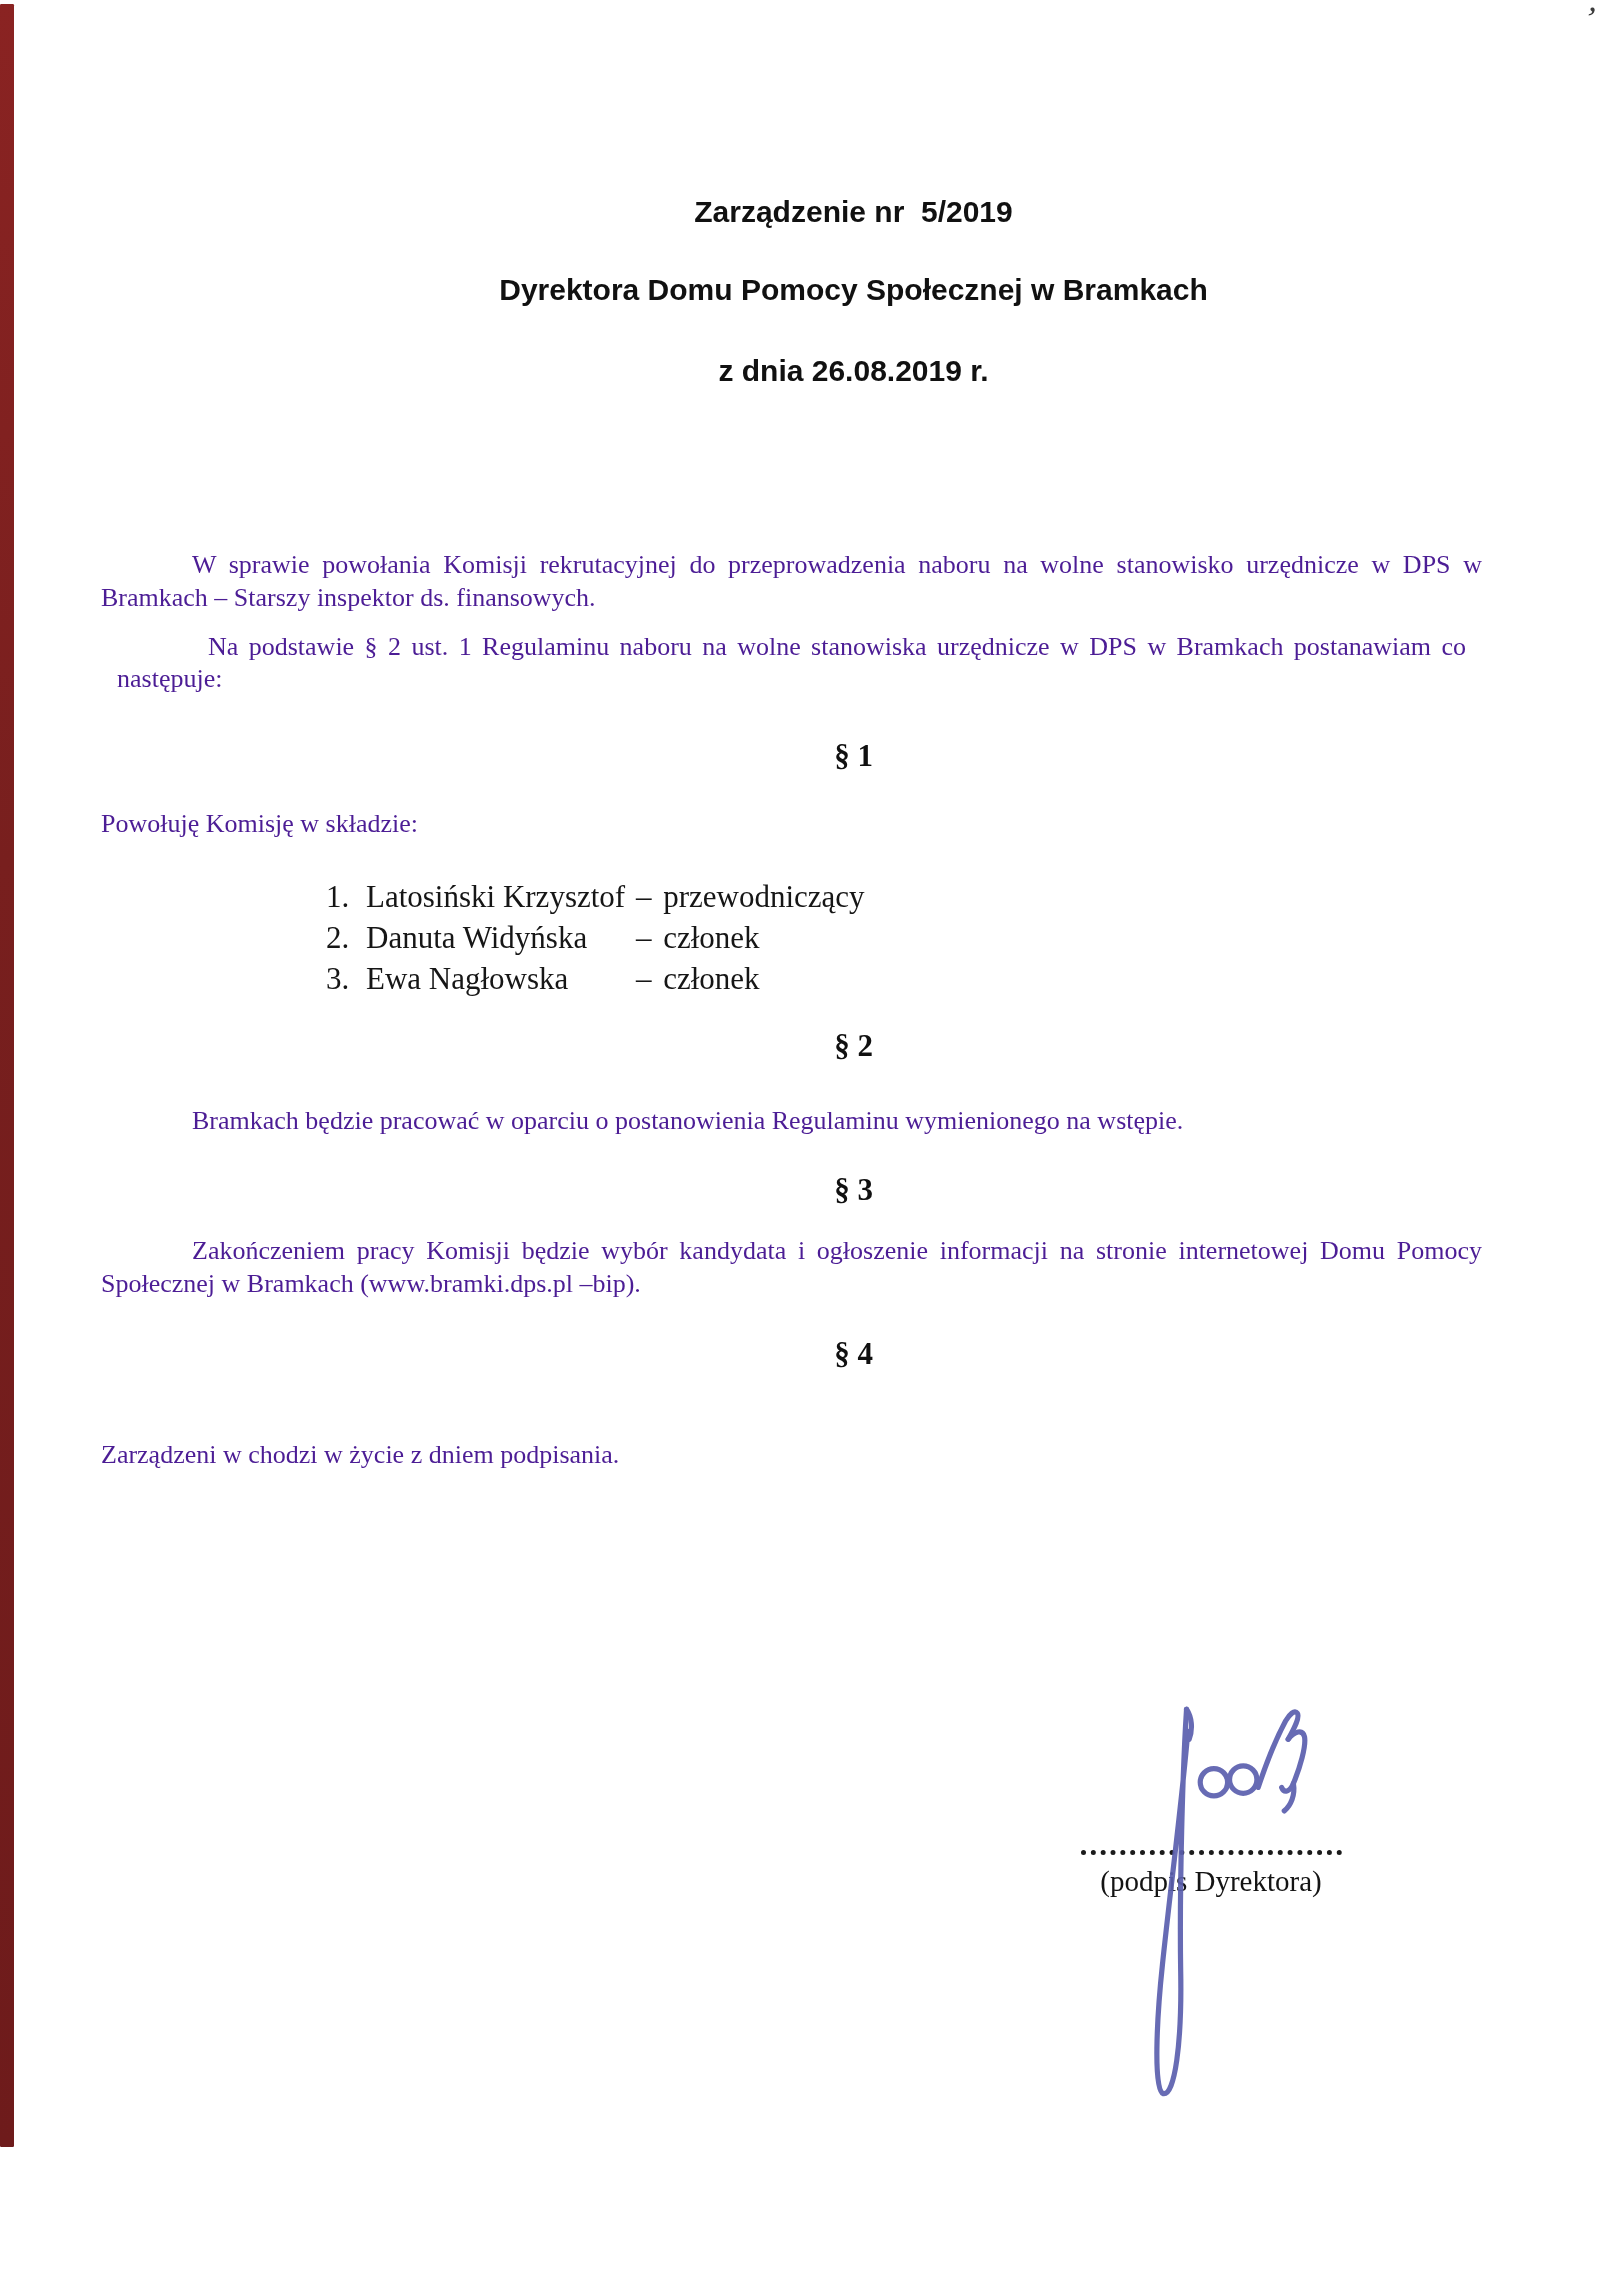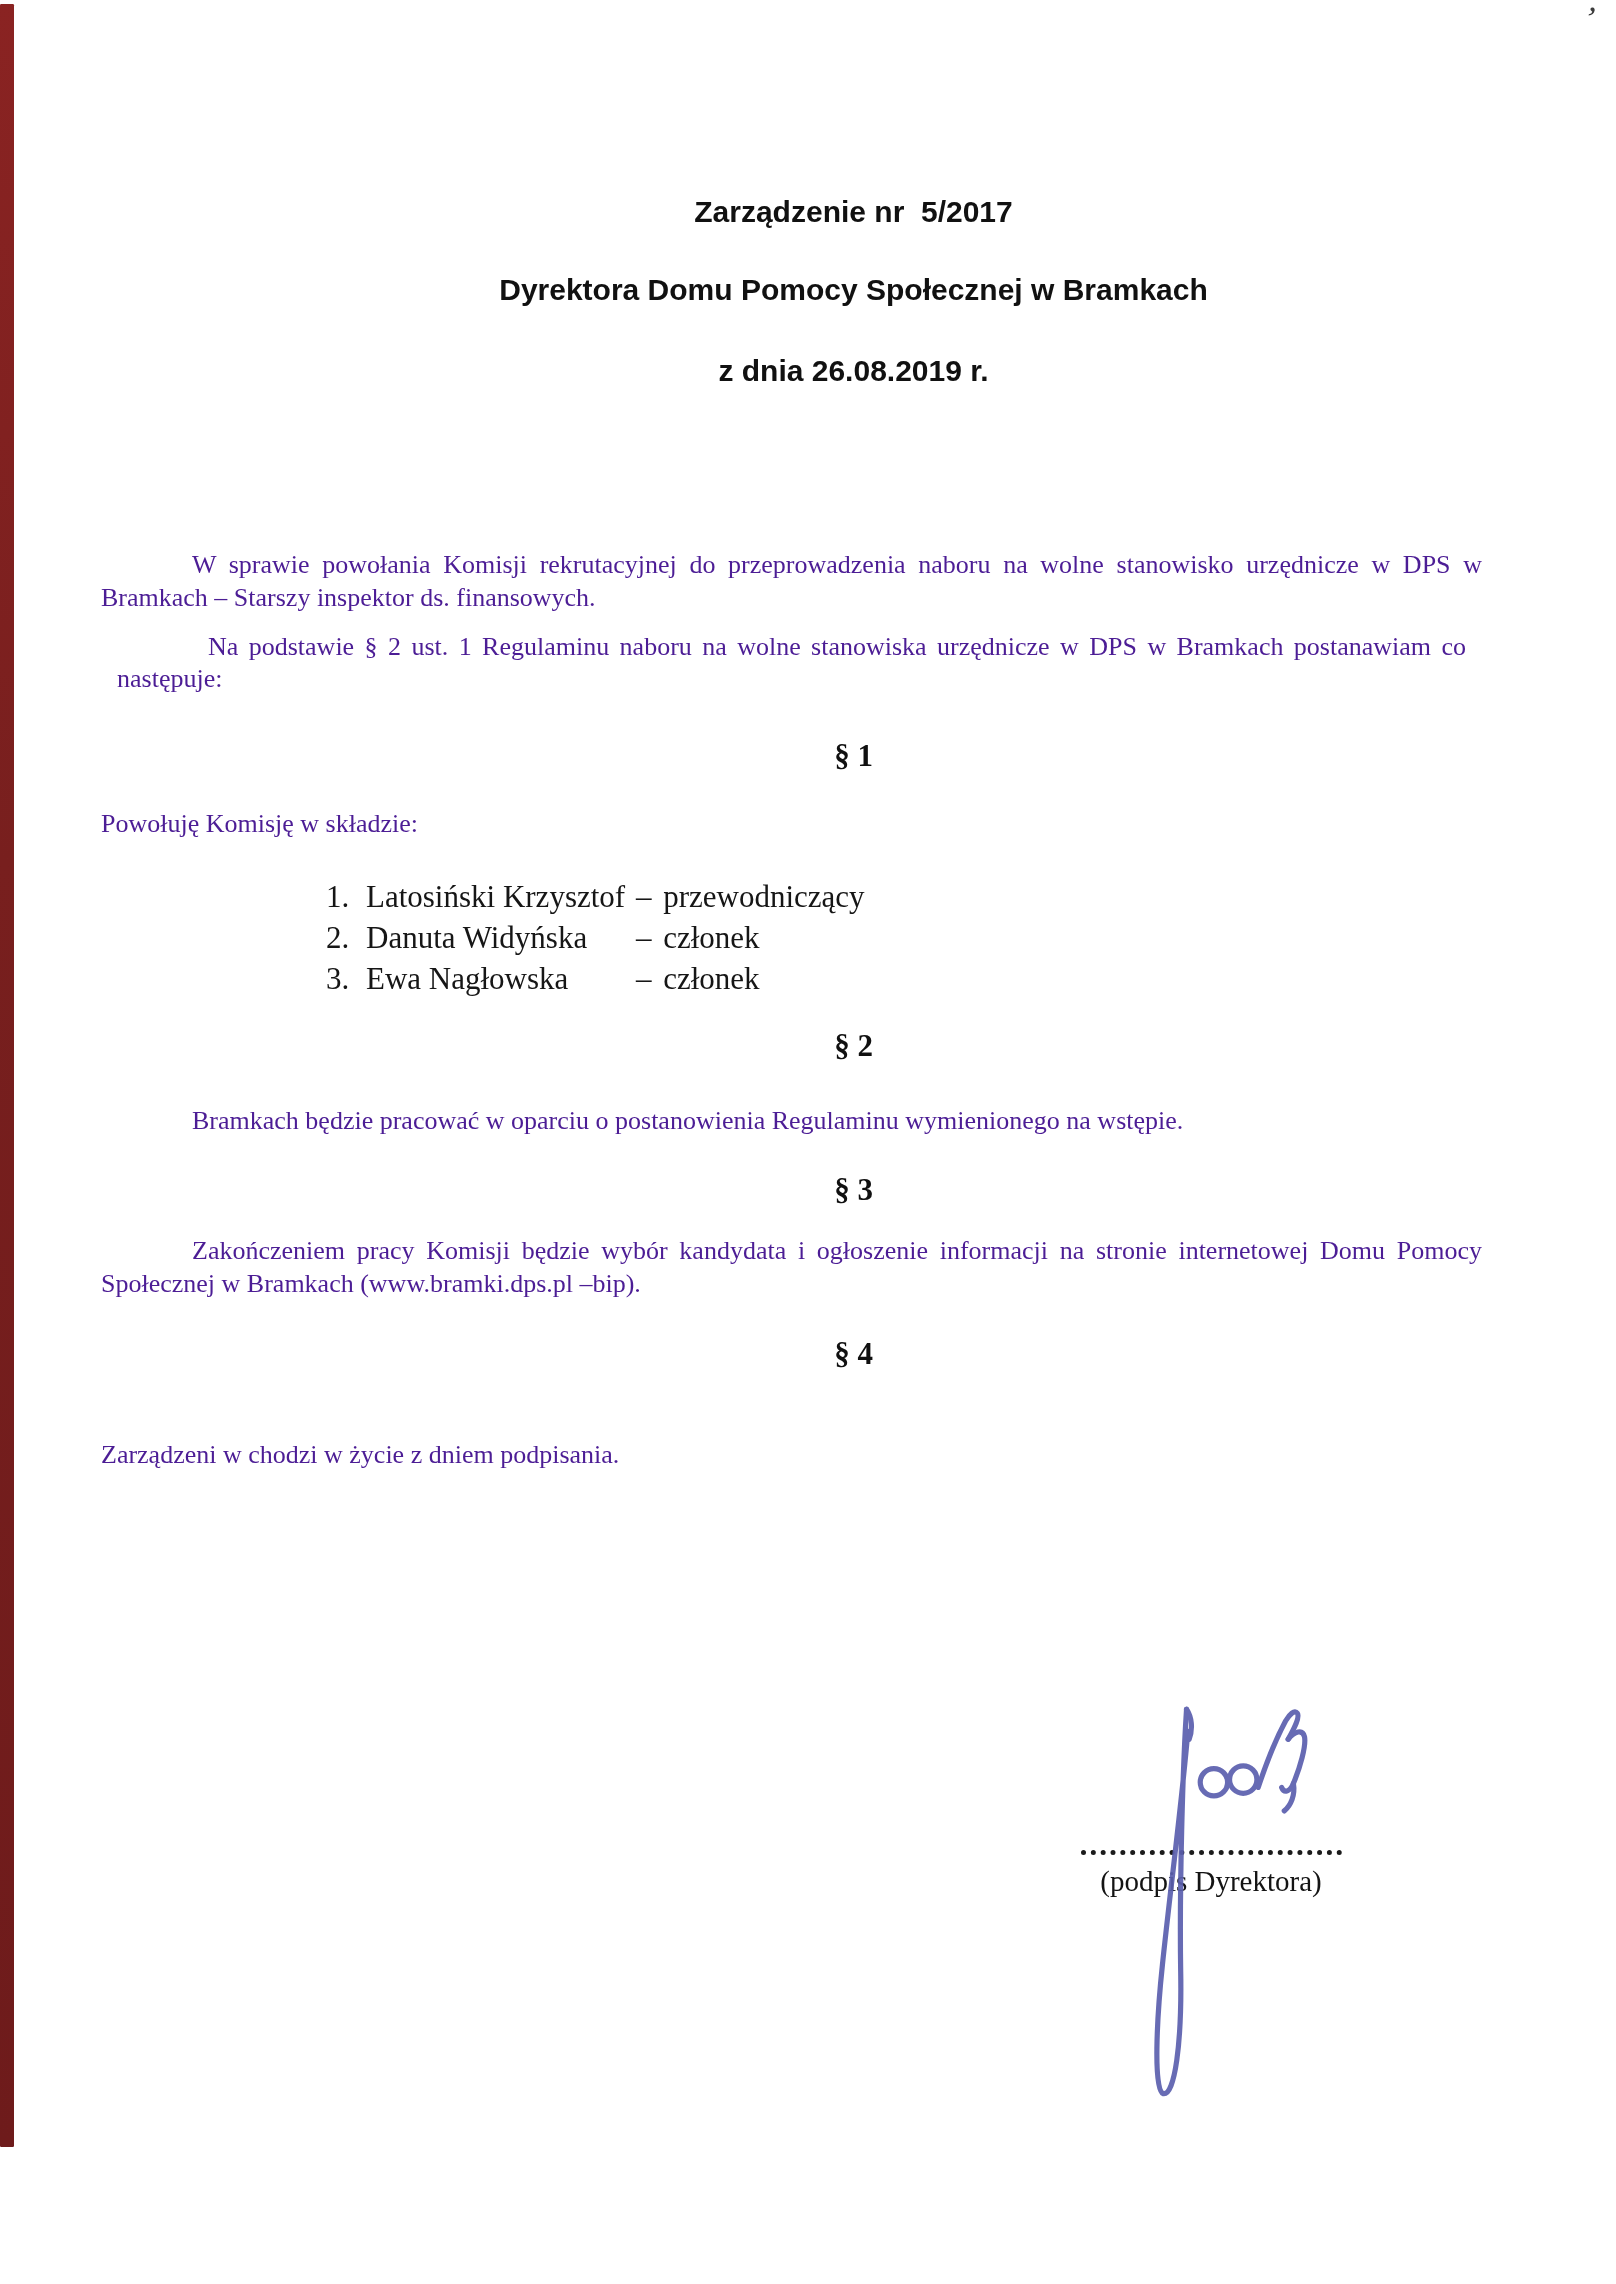--- a/index.html
+++ b/index.html
@@ -87,21 +87,21 @@
   }
 </style>
 </head>
 <body>
 
 <div class="page">
 
   <div class="scan-strip"></div>
   <div class="corner-mark">’</div>
 
-  <div class="head t1">Zarządzenie nr  5/2017</div>
+  <div class="head t1">Zarządzenie nr  5/2019</div>
   <div class="head t2">Dyrektora Domu Pomocy Społecznej w Bramkach</div>
   <div class="head t3">z dnia 26.08.2019 r.</div>
 
   <div class="body">
     <p class="indent p-intro" style="margin-bottom:0;margin-top:163px;">W sprawie powołania Komisji rekrutacyjnej do przeprowadzenia naboru na wolne stanowisko urzędnicze w DPS w Bramkach – Starszy inspektor ds. finansowych.</p>
     <p class="indent" style="margin:16px;">Na podstawie § 2 ust. 1 Regulaminu naboru na wolne stanowiska urzędnicze w DPS w Bramkach postanawiam co następuje:</p>
   </div>
 
   <div class="sec sec1">§ 1</div>
 

